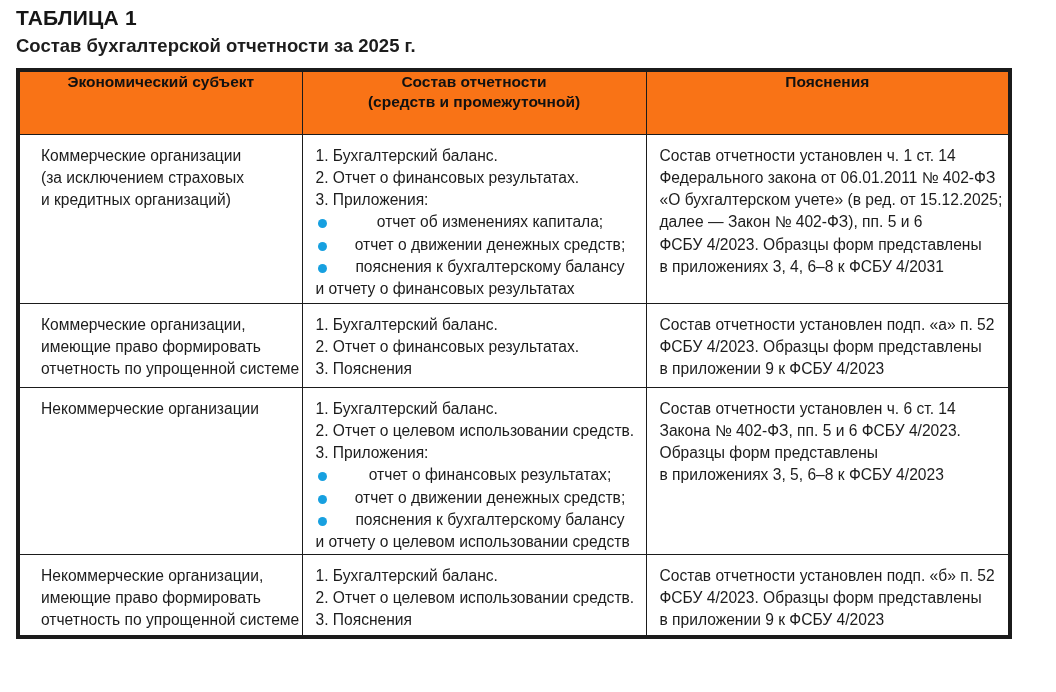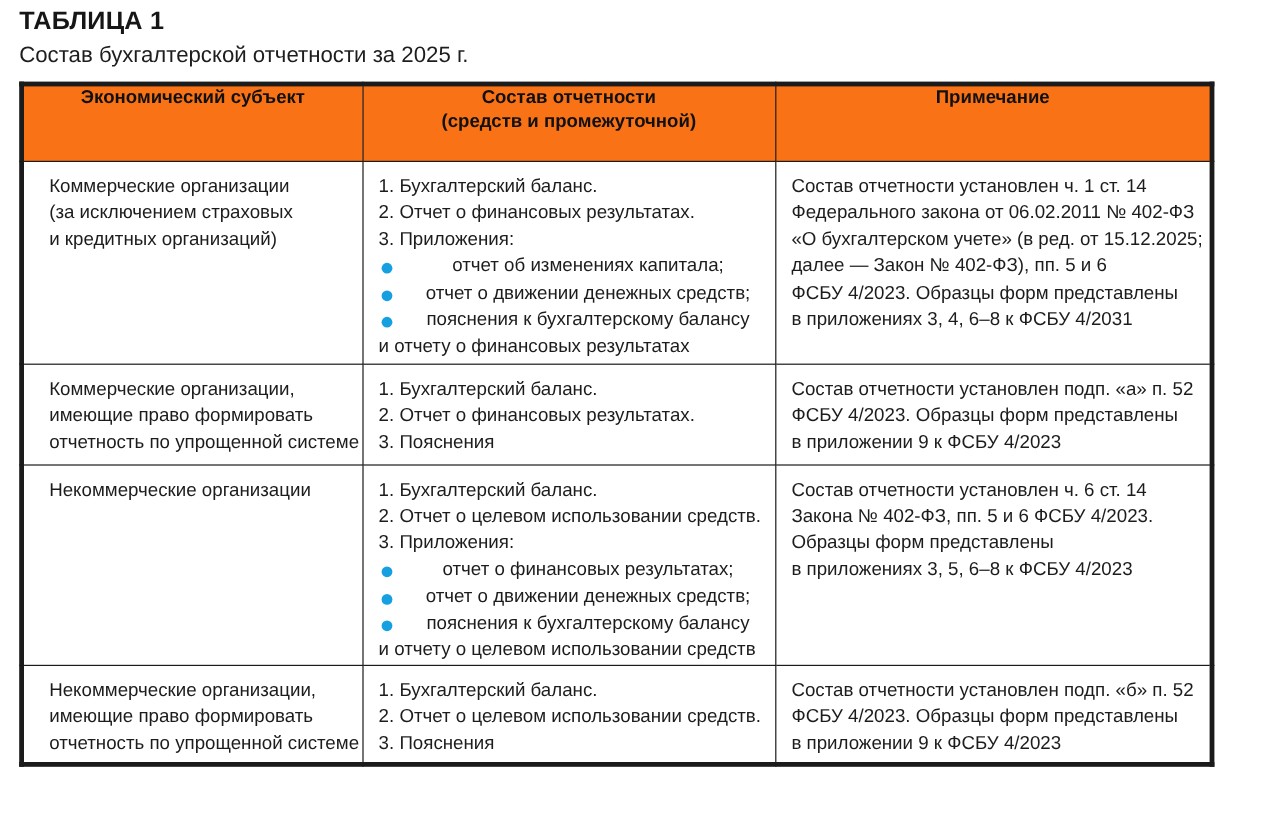--- a/index.html
+++ b/index.html
@@ -33,21 +33,21 @@
     font-size: 21px;
     font-weight: bold;
     letter-spacing: 0.2px;
     line-height: 1.15;
     color: #161616;
     margin: 0 0 5px 0;
   }
 
   .table-subtitle {
     font-size: 18.5px;
-    font-weight: normal;
+    font-weight: bold;
     line-height: 1.2;
     color: #1d1d1d;
     margin: 0;
   }
 
   .tbl-wrap {
     position: absolute;
     left: 16px;
     top: 68px;
     width: 996px;
@@ -145,21 +145,21 @@
       <thead>
         <tr>
           <th>
             <span class="hdr-line">Экономический субъект</span>
           </th>
           <th>
             <span class="hdr-line">Состав отчетности</span>
             <span class="hdr-line">(средств и промежуточной)</span>
           </th>
           <th>
-            <span class="hdr-line">Примечание</span>
+            <span class="hdr-line">Пояснения</span>
           </th>
         </tr>
       </thead>
       <tbody>
           <tr class="r1">
             <td class="col-subject">
               <div class="cell">
                 <span class="ln">Коммерческие организации</span>
                 <span class="ln">(за исключением страховых</span>
                 <span class="ln">и кредитных организаций)</span>
@@ -174,21 +174,21 @@
                   <li><span class="dot"></span><span>отчет об изменениях капитала;</span></li>
                   <li><span class="dot"></span><span>отчет о движении денежных средств;</span></li>
                   <li><span class="dot"></span><span>пояснения к бухгалтерскому балансу</span></li>
                 </ul>
                 <span class="cont-line">и отчету о финансовых результатах</span>
               </div>
             </td>
             <td class="col-note">
               <div class="cell">
                 <span class="ln">Состав отчетности установлен ч. 1 ст. 14</span>
-                <span class="ln">Федерального закона от 06.02.2011 № 402-ФЗ</span>
+                <span class="ln">Федерального закона от 06.01.2011 № 402-ФЗ</span>
                 <span class="ln">«О бухгалтерском учете» (в ред. от 15.12.2025;</span>
                 <span class="ln">далее — Закон № 402-ФЗ), пп. 5 и 6</span>
                 <span class="ln">ФСБУ 4/2023. Образцы форм представлены</span>
                 <span class="ln">в приложениях 3, 4, 6–8 к ФСБУ 4/2031</span>
               </div>
             </td>
           </tr>
           <tr class="r2">
             <td class="col-subject">
               <div class="cell">

